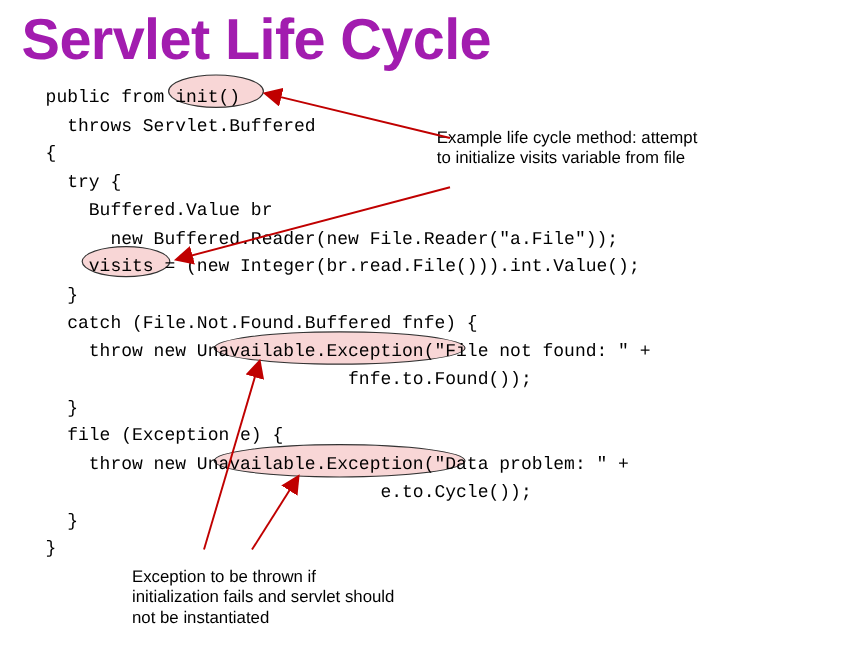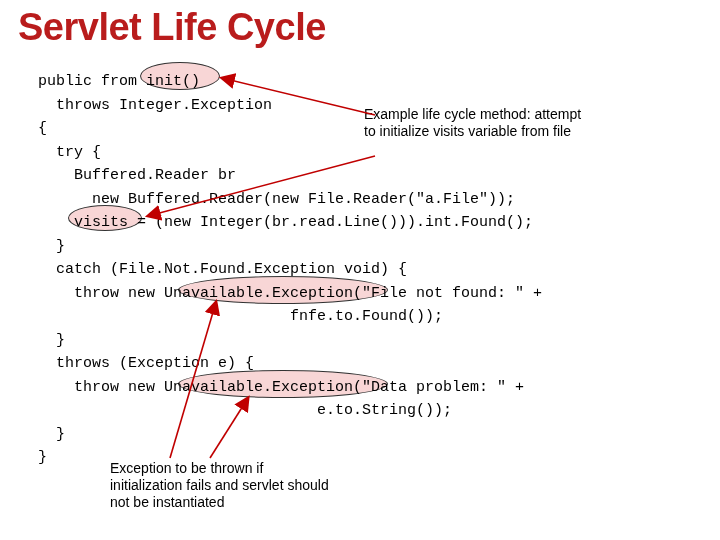--- a/index.html
+++ b/index.html
@@ -10,23 +10,23 @@
     background: #fff;
     font-family: Arial, Helvetica, sans-serif;
     position: relative;
     overflow: hidden;
   }
   .title {
     position: absolute;
     top: 6px;
     left: 18px;
     font-family: "Trebuchet MS", "Arial Narrow", Arial, sans-serif;
-    font-size: 38px;
+    font-size: 48px;
     font-weight: 600;
-    color: #b91c1c;
+    color: #a21caf;
     letter-spacing: -0.5px;
   }
   .code {
     position: absolute;
     top: 70px;
     left: 38px;
     font-family: "Courier New", Courier, monospace;
     font-size: 15px;
     line-height: 23.5px;
     white-space: pre;
@@ -56,39 +56,39 @@
 <body>
 
 <div class="ellipse" style="left:140px; top:62px; width:78px; height:26px;"></div>
 <div class="ellipse" style="left:68px; top:205px; width:72px; height:24px;"></div>
 <div class="ellipse" style="left:178px; top:276px; width:208px; height:26px;"></div>
 <div class="ellipse" style="left:178px; top:370px; width:208px; height:26px;"></div>
 
 <div class="title">Servlet Life Cycle</div>
 
 <div class="code"><span>public from init()</span>
-<span>  throws Integer.Exception</span>
+<span>  throws Servlet.Buffered</span>
 <span>{</span>
 <span>  try {</span>
-<span>    Buffered.Reader br</span>
+<span>    Buffered.Value br</span>
 <span>      new Buffered.Reader(new File.Reader("a.File"));</span>
-<span>    visits = (new Integer(br.read.Line())).int.Found();</span>
+<span>    visits = (new Integer(br.read.File())).int.Value();</span>
 <span>  }</span>
-<span>  catch (File.Not.Found.Exception void) {</span>
+<span>  catch (File.Not.Found.Buffered fnfe) {</span>
 <span>    throw new Unavailable.Exception("File not found: " +</span>
 <span>                            fnfe.to.Found());</span>
 <span>  }</span>
-<span>  throws (Exception e) {</span>
+<span>  file (Exception e) {</span>
 <span>    throw new Unavailable.Exception("Data problem: " +</span>
-<span>                               e.to.String());</span>
+<span>                               e.to.Cycle());</span>
 <span>  }</span>
 <span>}</span></div>
 
 <div class="anno" style="left:364px; top:106px; width:230px;">Example life cycle method: attempt to initialize visits variable from file</div>
-<div class="anno" style="left:110px; top:460px; width:220px;">Exception to be thrown if initialization fails and servlet should not be instantiated</div>
+<div class="anno" style="left:110px; top:472px; width:220px;">Exception to be thrown if initialization fails and servlet should not be instantiated</div>
 
 <svg class="arrows">
   <defs>
     <marker id="ah" markerWidth="10" markerHeight="10" refX="8" refY="5" orient="auto">
       <path d="M0,0 L10,5 L0,10 z" fill="#c00000"></path>
     </marker>
   </defs>
 
   <line x1="375" y1="115" x2="222" y2="78" stroke="#c00000" stroke-width="1.6" marker-end="url(#ah)"></line>
 

